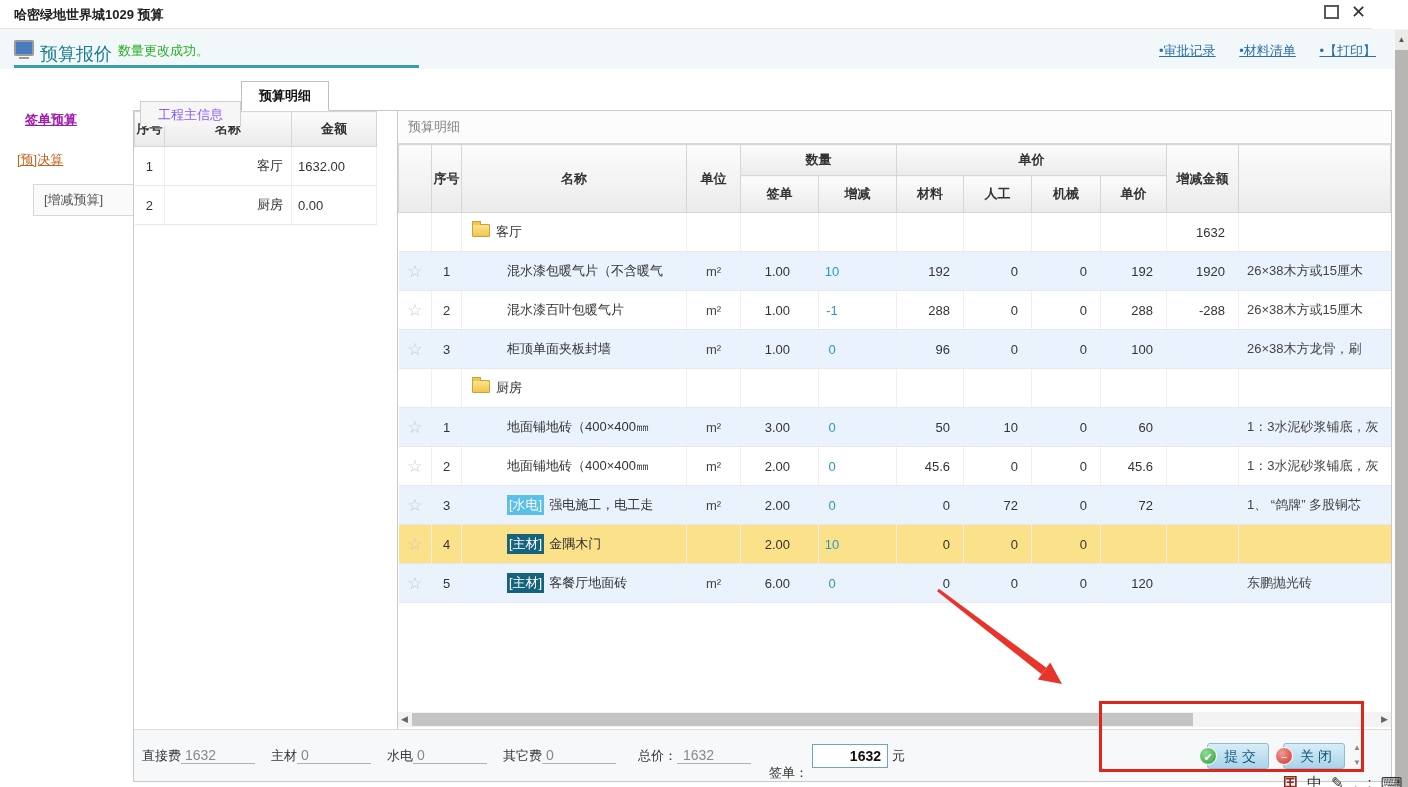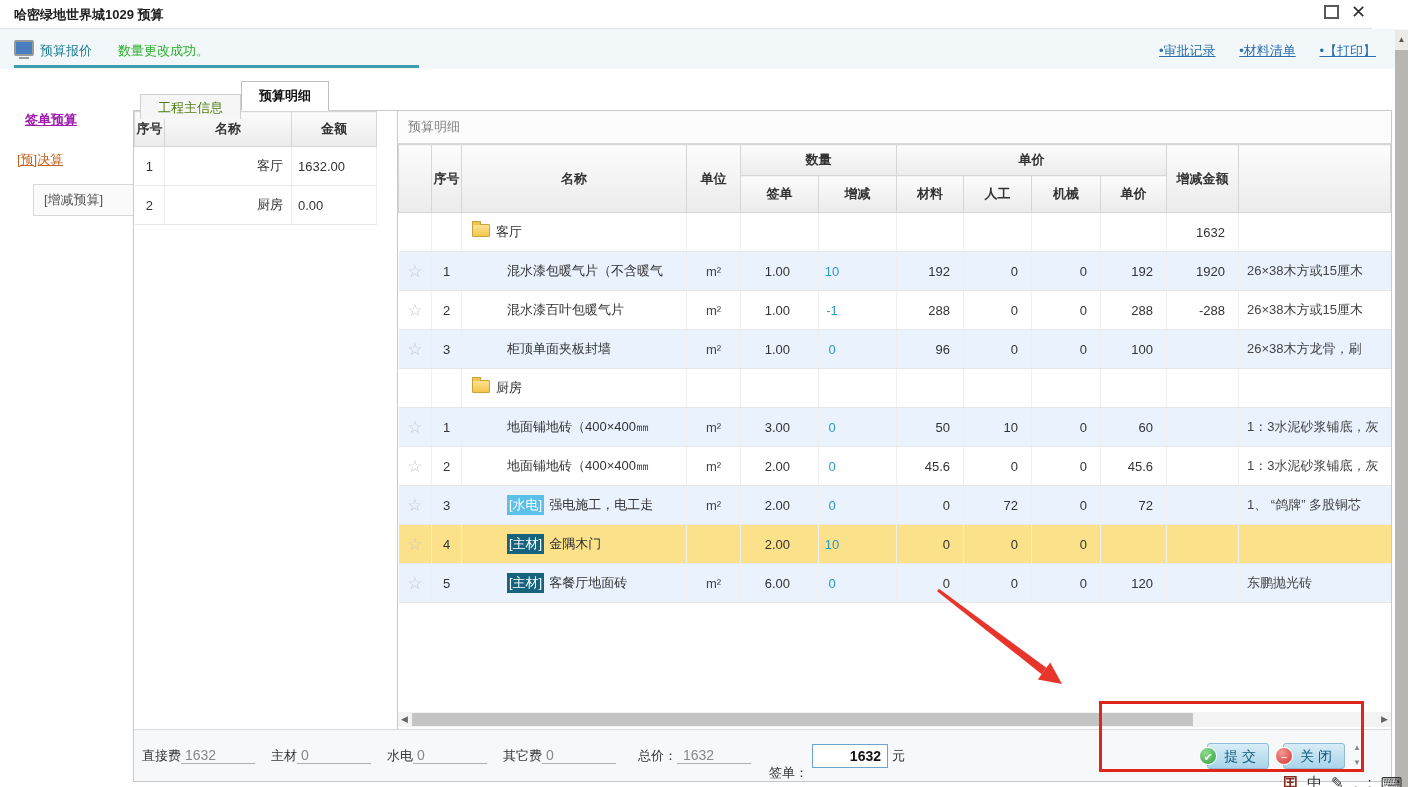--- a/index.html
+++ b/index.html
@@ -11,35 +11,35 @@
   
   .titlebar{position:absolute;left:0;top:0;width:1372px;height:28px;background:#fff;border-bottom:1px solid #e5e5e5;}
   .title{position:absolute;left:14px;top:6px;font-size:13px;font-weight:bold;color:#1d1d1d;}
   .winbtns{position:absolute;right:6px;top:4px;display:flex;gap:12px;align-items:center;}
   .maxicon{width:11px;height:10px;border:2px solid #5a5a5a;display:inline-block;}
   .closeicon{font-size:18px;color:#333;line-height:16px;}
   
   .toolbar{position:absolute;left:0;top:29px;width:1408px;height:40px;background:#f2f8fa;}
   .monicon{position:absolute;left:14px;top:11px;width:16px;height:12px;border:2px solid #9a9a9a;border-radius:2px;background:#4a7dc0;}
   .monicon:after{content:"";position:absolute;left:3px;bottom:-5px;width:10px;height:2px;background:#9a9a9a;}
-  .applabel{position:absolute;left:40px;top:13px;font-size:13px;color:#1c7d92;}
+  .applabel{position:absolute;left:40px;top:13px;font-size:18px;color:#1c7d92;}
   .statusmsg{position:absolute;left:118px;top:13px;font-size:13px;color:#27ae27;}
   .teal-underline{position:absolute;left:14px;bottom:1px;width:405px;height:3px;background:#3d9cad;}
   .toplinks{position:absolute;right:32px;top:13px;font-size:13px;white-space:nowrap;}
   .toplinks a{color:#2a6fb0;text-decoration:underline;margin-left:20px;cursor:pointer;}
   
   .s-link{position:absolute;font-size:13px;text-decoration:underline;cursor:pointer;}
   .s-link.blue{left:25px;top:111px;color:#a21caf;font-weight:bold;}
   .s-link.orange{left:17px;top:151px;color:#c2641f;}
   .s-box{position:absolute;left:33px;top:184px;width:100px;height:30px;border:1px solid #d8d8d8;background:#fafafa;
          color:#555;font-size:13px;line-height:30px;padding-left:10px;}
   
   .tabs{position:absolute;left:140px;top:81px;display:flex;z-index:3;}
   .tab{font-size:13px;padding:0 17px;white-space:nowrap;cursor:pointer;box-sizing:border-box;}
-  .tab.inactive{margin-top:13px;height:25px;line-height:25px;background:#f6f6f6;border:1px solid #cfcfcf;border-bottom:none;color:#4d7c0f;}
+  .tab.inactive{margin-top:20px;height:25px;line-height:25px;background:#f6f6f6;border:1px solid #cfcfcf;border-bottom:none;color:#8b5cf6;}
   .tab.active{height:30px;line-height:28px;background:#fff;border:1px solid #bfbfbf;border-bottom:1px solid #fff;font-weight:bold;color:#111;}
   
   .bodybox{position:absolute;left:133px;top:110px;width:1259px;height:672px;border:1px solid #c9c9c9;background:#fff;box-sizing:border-box;}
   .panels{position:absolute;left:0;top:0;right:0;bottom:52px;display:flex;}
   .space-panel{width:264px;border-right:1px solid #c9c9c9;position:relative;box-sizing:border-box;}
   .detail-panel{flex:1;position:relative;overflow:hidden;}
   .p-header{height:32px;border-bottom:1px solid #d9d9d9;background:#fcfcfc;color:#808080;font-size:13px;line-height:32px;
             padding:0 10px;display:flex;justify-content:space-between;align-items:center;}
   .collapse{color:#555;font-size:15px;font-weight:bold;cursor:pointer;}
   

